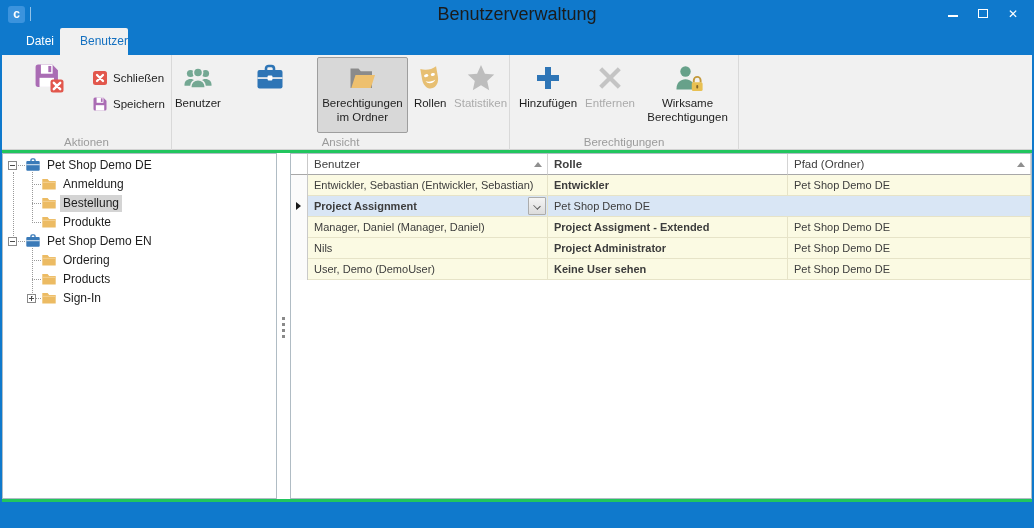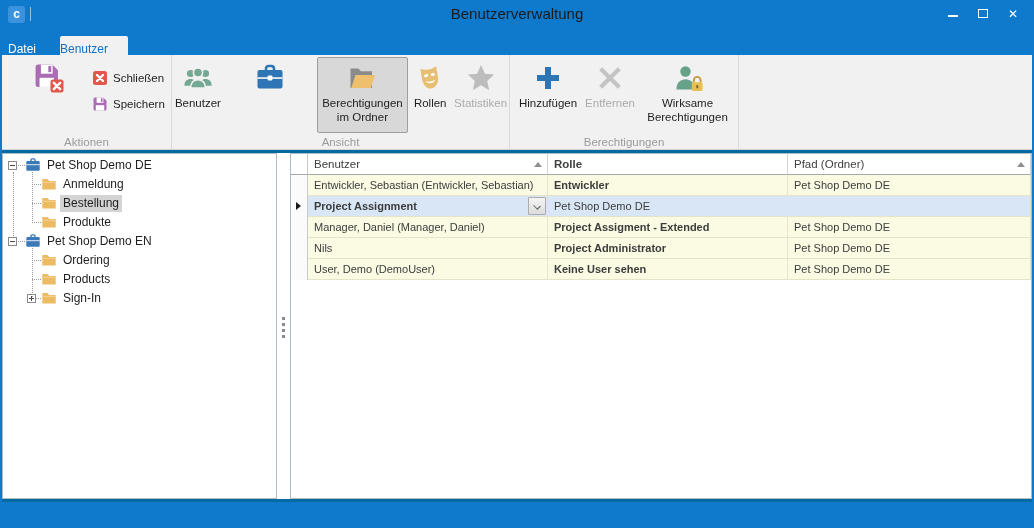--- a/index.html
+++ b/index.html
@@ -16,51 +16,51 @@
   
   .titlebar{ position:relative; height:28px; background:var(--accent,#0f79cc); }
   .app-logo{
     position:absolute; left:6px; top:6px; width:17px; height:17px;
     background:#3b93dd; border-radius:3px; color:#fff; font-weight:bold;
     font-size:12px; line-height:16px; text-align:center;
   }
   .qat-sep{ position:absolute; left:28px; top:7px; width:1px; height:14px; background:rgba(255,255,255,.55); }
   .win-title{
     position:absolute; left:0; right:0; top:0; height:28px; line-height:28px;
-    text-align:center; font-size:15px; color:var(--titlebar-text,#1b1b1b);
+    text-align:center; font-size:18px; color:var(--titlebar-text,#1b1b1b);
   }
   .win-controls{ position:absolute; right:4px; top:0; height:28px; display:flex; }
   .win-btn{ width:30px; height:28px; position:relative; }
   .glyph-min{ position:absolute; left:10px; top:15px; width:10px; height:1.5px; background:#fff; }
   .glyph-max{ position:absolute; left:10px; top:9px; width:10px; height:9px; border:1.5px solid #fff; }
   .glyph-close{ position:absolute; left:0; top:0; width:30px; height:28px; color:#fff; font-size:12px; line-height:28px; text-align:center; }
 
   
   .tabrow{ position:relative; height:27px; background:var(--accent,#0f79cc); }
-  .rtab{ position:absolute; top:8px; height:27px; line-height:27px; font-size:12px; text-align:left; }
+  .rtab{ position:absolute; top:0; height:27px; line-height:27px; font-size:12px; text-align:right; }
   .rtab.plain{ left:6px; width:46px; color:#fff; }
   .rtab.active{ left:58px; width:68px; background:var(--ribbon-bg,#f1f1f1); color:#1470c0; border-radius:2px 2px 0 0; }
 
   
   .ribbon{ position:relative; height:95px; background:var(--ribbon-bg,#f1f1f1); border-bottom:1px solid #d2d2d2; display:flex; }
   .rgroup{ position:relative; height:95px; border-right:1px solid #d9d9d9; flex:none; }
   .rg-label{ position:absolute; left:0; right:0; bottom:2px; text-align:center; font-size:11.5px; color:#9b9b9b; }
   .rg-content{ position:absolute; left:0; top:2px; right:0; height:76px; display:flex; }
   .rbtn.big{ display:flex; flex-direction:column; align-items:center; padding-top:4px; border:1px solid transparent; border-radius:2px; }
   .rbtn.big.selected{ background:#d8d8d8; border-color:#9e9e9e; }
   .ic32{ width:32px; height:32px; flex:none; }
   .ic32 svg,.ic16 svg{ display:block; width:100%; height:100%; }
   .rlabel{ margin-top:3px; font-size:11.5px; line-height:1.18; text-align:center; color:#1e1e1e; }
   .rbtn.disabled .rlabel, .small.disabled span{ color:#ababab; }
   .small-col{ display:flex; flex-direction:column; justify-content:flex-start; padding-top:9px; }
   .rbtn.small{ display:flex; align-items:center; height:23px; margin-bottom:3px; font-size:11.5px; color:#1e1e1e; }
   .ic16{ width:16px; height:16px; margin-right:5px; flex:none; }
 
   
-  .main{ position:relative; height:352px; background:#0369a1; }
+  .main{ position:relative; height:352px; background:#22c55e; }
   .panel{ position:absolute; top:3px; height:346px; background:#fff; border:1px solid #b0bcc4; }
   .tree-panel{ left:0; width:275px; }
   .grid-panel{ left:288px; width:742px; display:flex; flex-direction:column; }
   .splitter{ position:absolute; left:275px; top:3px; width:13px; height:346px; background:#fff; }
   .grip{ position:absolute; left:5px; width:3px; height:3px; background:#8a8a8a; }
 
   
   .tree{ position:relative; width:100%; height:100%; overflow:hidden; font-size:12px; color:#1e1e1e; }
   .tree-row{ position:absolute; left:0; right:0; height:19px; }
   .tlabel{ position:absolute; top:1px; height:17px; line-height:17px; padding:0 3px; white-space:nowrap; }

